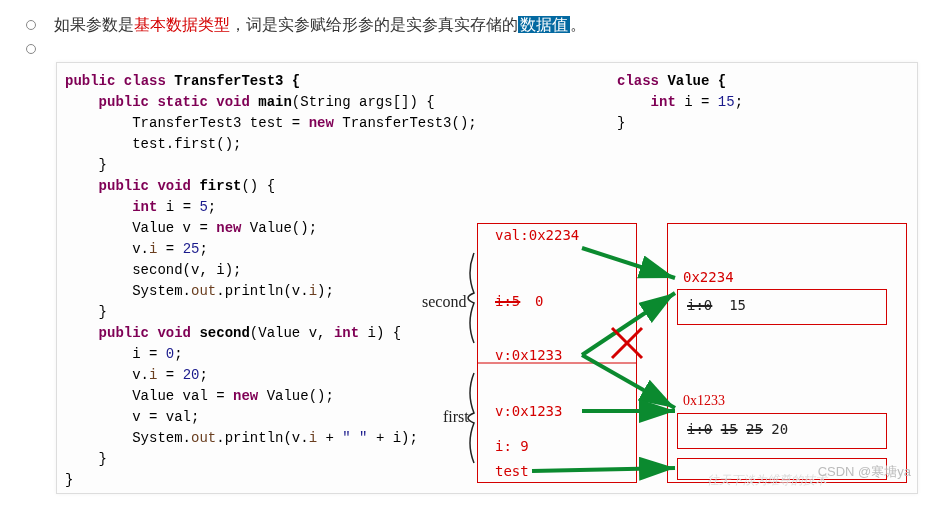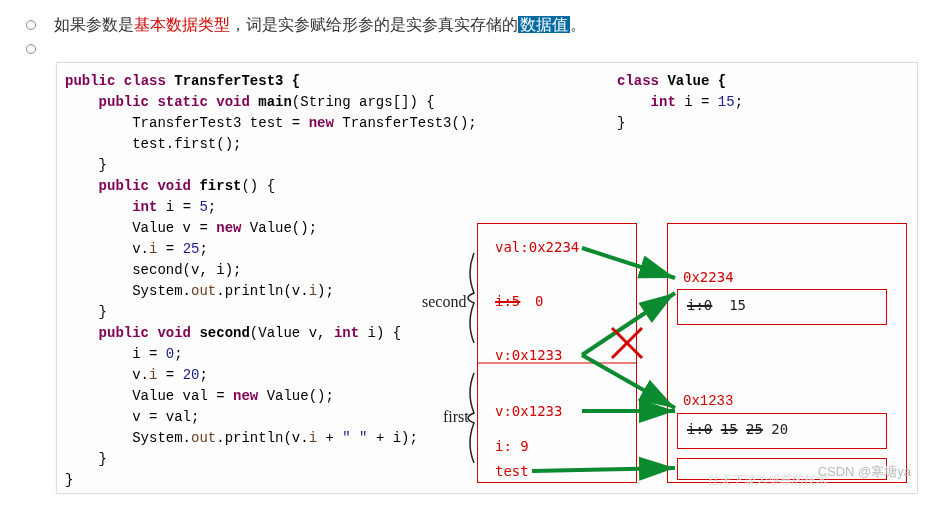--- a/index.html
+++ b/index.html
@@ -72,21 +72,21 @@
     height: 260px;
   }
   .heap {
     left: 610px;
     top: 160px;
     width: 240px;
     height: 260px;
   }
   .obj2234-addr { left: 626px; top: 206px; width: 80px; height: 20px; border: none; color:#d40000; font-family: Consolas, monospace; font-size:14px; position:absolute; }
   .obj2234 { left: 620px; top: 226px; width: 210px; height: 36px; }
-  .obj1233-addr { left: 626px; top: 330px; width: 80px; height: 20px; border: none; color:#d40000; font-family: Liberation Mono, monospace; font-size:14px; position:absolute; }
+  .obj1233-addr { left: 626px; top: 330px; width: 80px; height: 20px; border: none; color:#d40000; font-family: Liberation Serif, serif; font-size:14px; position:absolute; }
   .obj1233 { left: 620px; top: 350px; width: 210px; height: 36px; }
   .obj-empty { left: 620px; top: 395px; width: 210px; height: 22px; }
   
   .dlabel {
     position: absolute;
     color: #d40000;
     font-family: Consolas, monospace;
     font-size: 14px;
   }
   .blabel {
@@ -174,21 +174,21 @@
   <div class="box heap"></div>
   <div class="obj2234-addr">0x2234</div>
   <div class="box obj2234"></div>
   <div class="obj1233-addr">0x1233</div>
   <div class="box obj1233"></div>
   <div class="box obj-empty"></div>
 
   <span class="brace-label" style="left:365px;top:230px;">second</span>
   <span class="brace-label" style="left:386px;top:345px;">first</span>
 
-  <span class="dlabel" style="left:438px;top:176px;">val:0x2234</span>
+  <span class="dlabel" style="left:438px;top:164px;">val:0x2234</span>
   <span class="dlabel strike" style="left:438px;top:230px;">i:5</span>
   <span class="dlabel" style="left:478px;top:230px;">0</span>
   <span class="dlabel" style="left:438px;top:284px;">v:0x1233</span>
   <span class="dlabel" style="left:438px;top:340px;">v:0x1233</span>
   <span class="dlabel" style="left:438px;top:375px;">i:  9</span>
   <span class="dlabel" style="left:438px;top:400px;">test</span>
 
   <span class="blabel" style="left:630px;top:234px;"><span class="strike">i:0</span>&nbsp;&nbsp;<span>15</span></span>
   <span class="blabel" style="left:630px;top:358px;"><span class="strike">i:0</span>&nbsp;<span class="strike">15</span>&nbsp;<span class="strike">25</span>&nbsp;<span>20</span></span>
 

